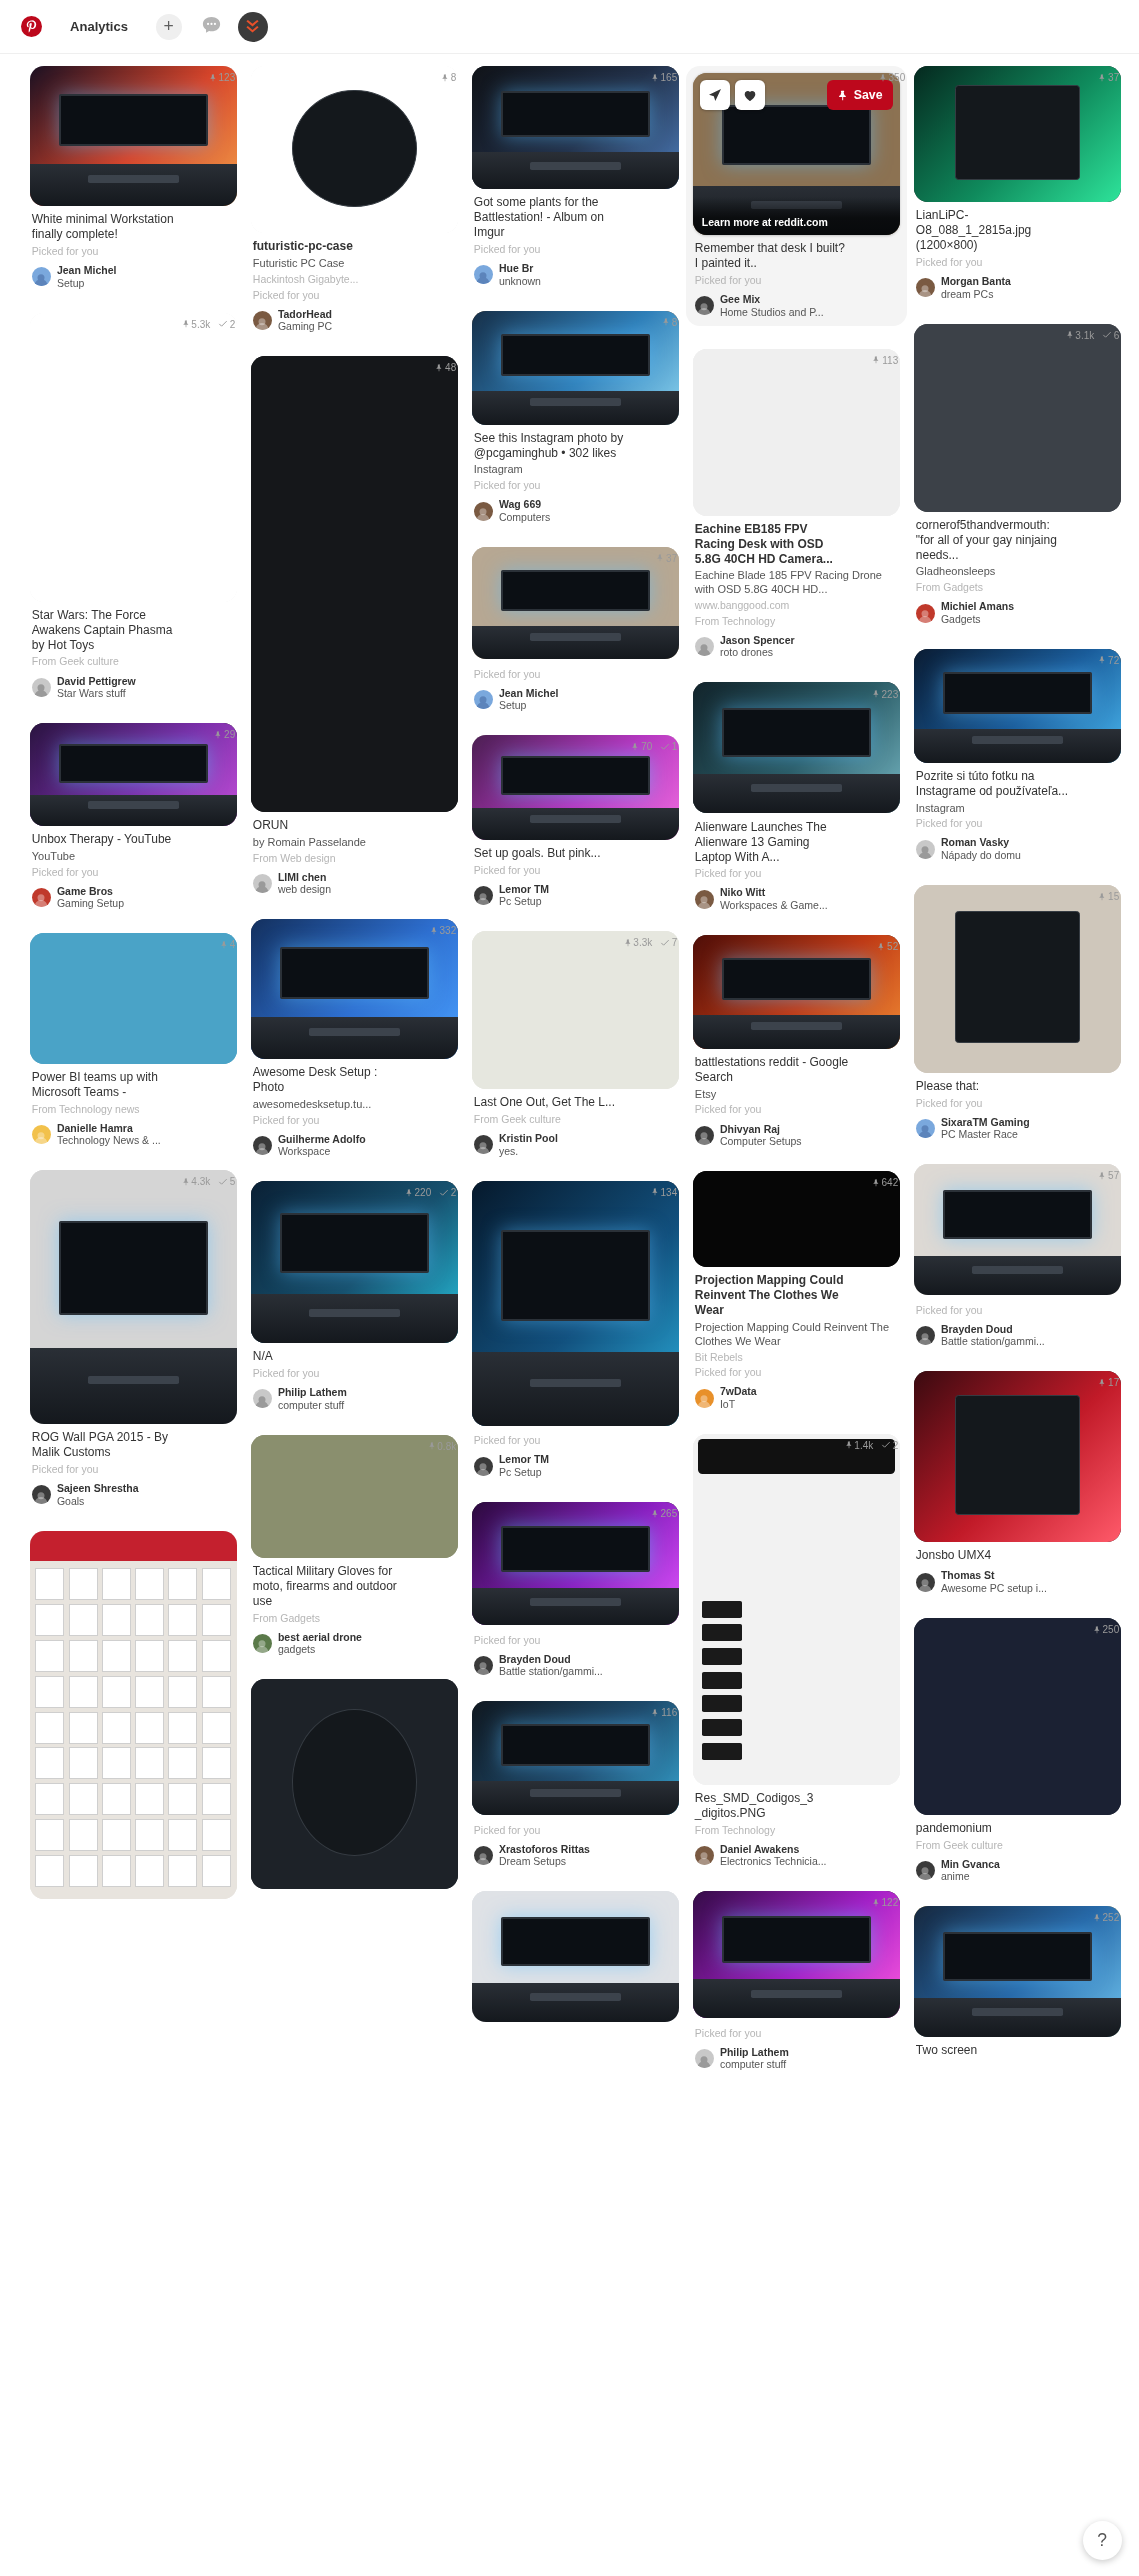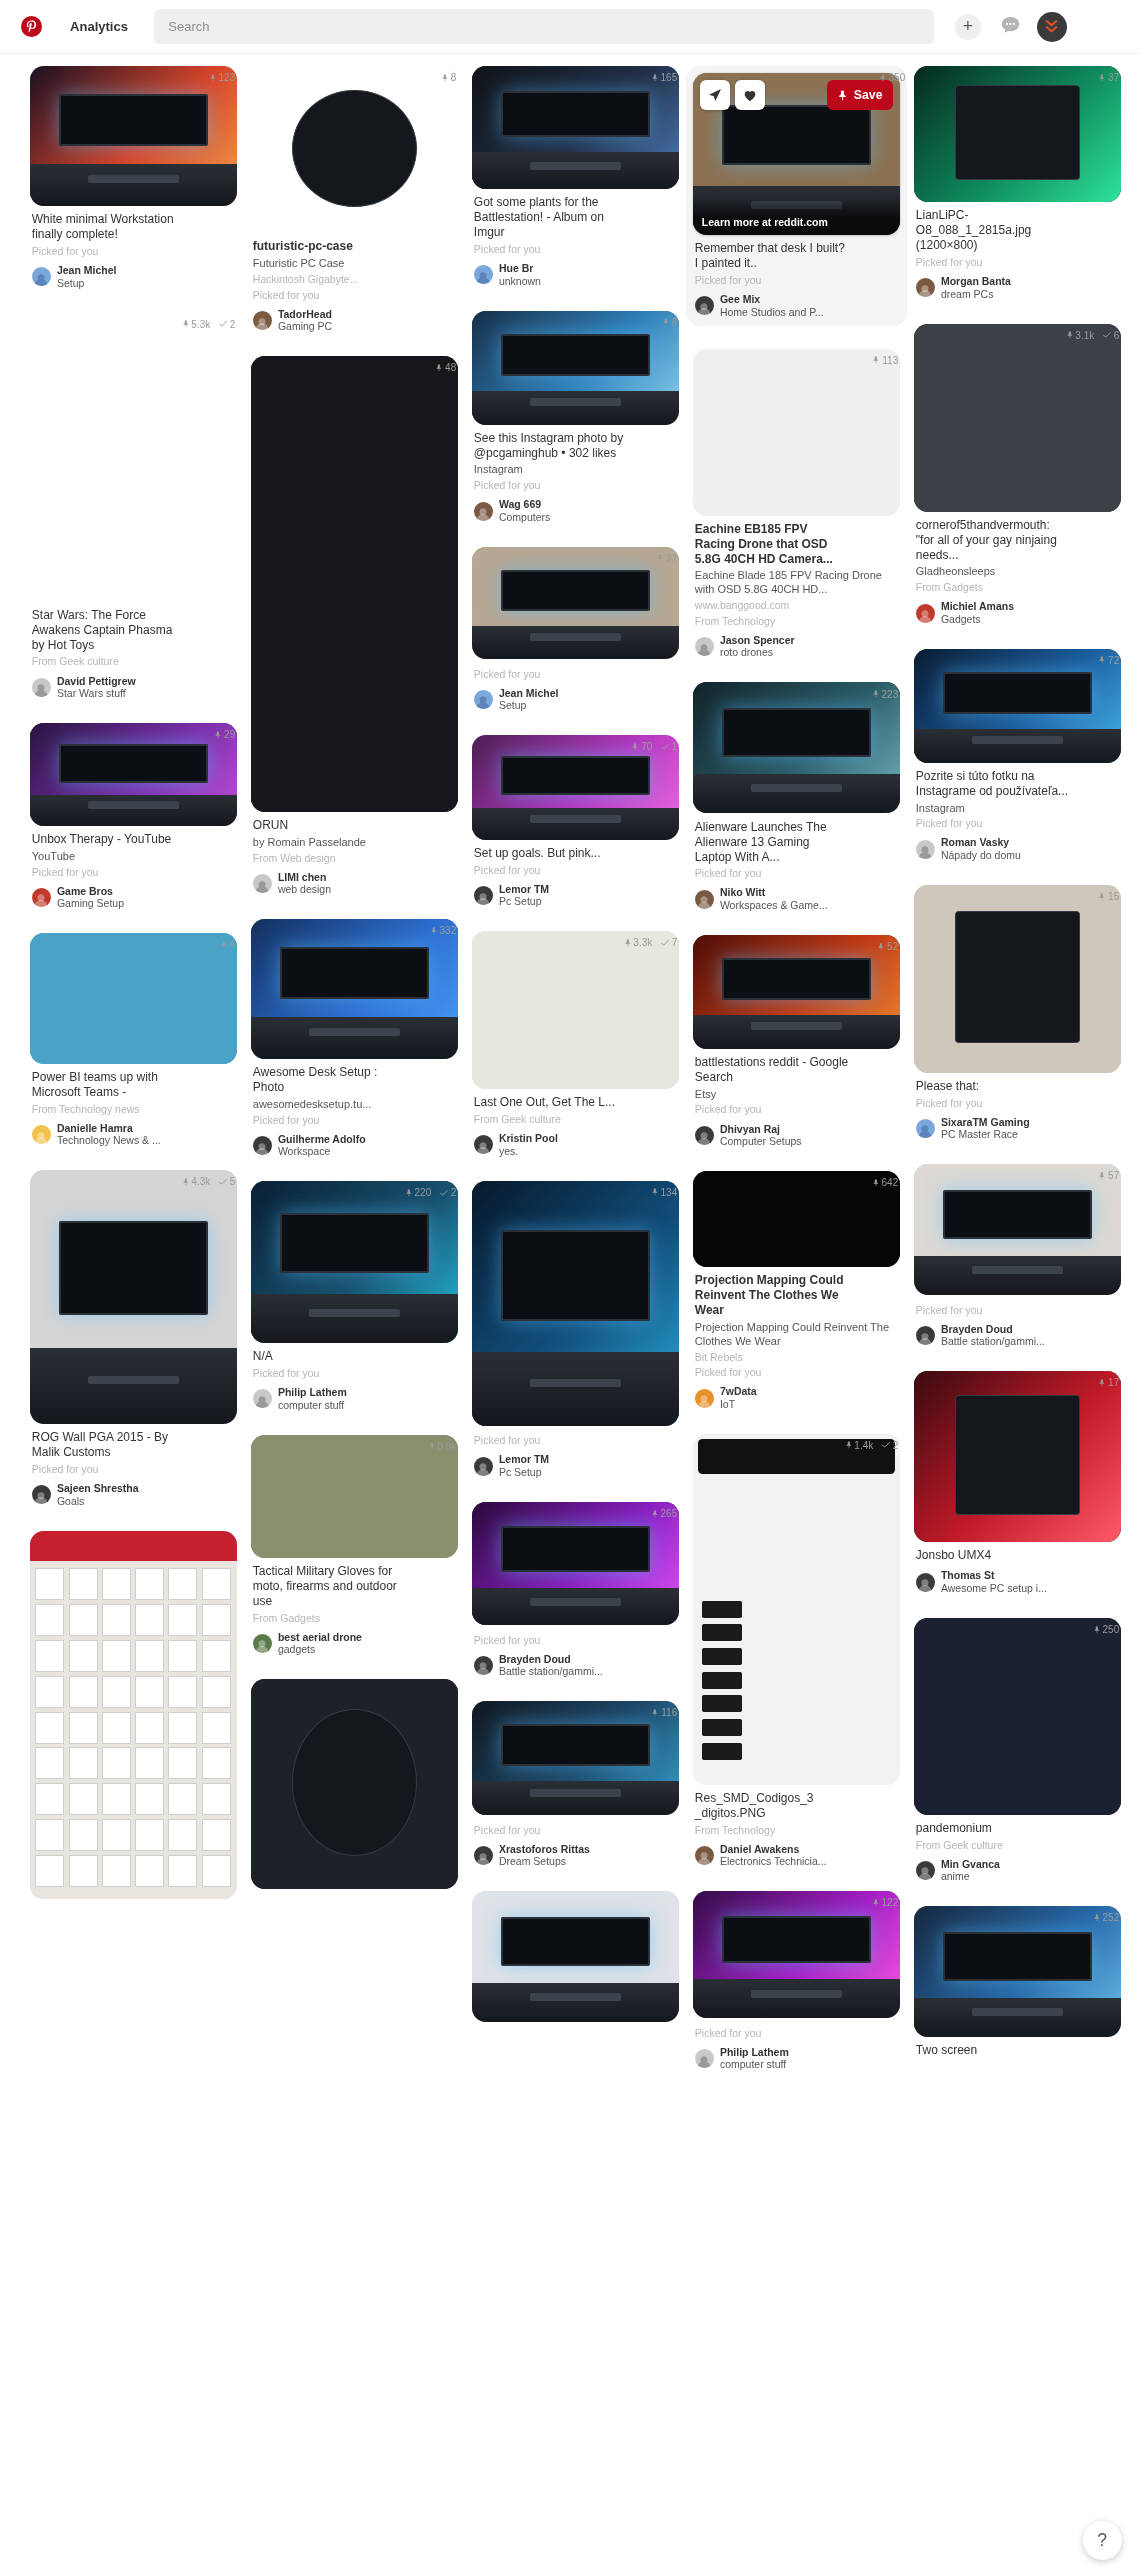--- a/index.html
+++ b/index.html
@@ -213,23 +213,20 @@
 <div class="header">
   <div class="logo-btn">
     <span>
       <svg class="pin-logo" viewBox="0 0 24 24">
           <circle cx="12" cy="12" r="12" fill="#bd081c"></circle>
           <path d="M12.5 5.2c-3.9 0-5.9 2.6-5.9 4.8 0 1.3.5 2.5 1.6 2.9.2.1.3 0 .4-.2l.15-.6c.05-.2.03-.27-.11-.45-.32-.38-.52-.87-.52-1.56 0-2 1.5-3.8 3.93-3.8 2.14 0 3.32 1.3 3.32 3.05 0 2.3-1.02 4.24-2.53 4.24-.83 0-1.46-.69-1.26-1.54.24-1.01.71-2.1.71-2.83 0-.65-.35-1.2-1.08-1.2-.86 0-1.55.89-1.55 2.08 0 .76.26 1.27.26 1.27s-.87 3.67-1.02 4.33c-.3 1.3-.05 2.9-.02 3.06.02.1.14.12.2.05.08-.1 1.1-1.37 1.45-2.63.1-.36.56-2.2.56-2.2.28.53 1.09.99 1.96.99 2.58 0 4.33-2.35 4.33-5.5 0-2.38-2.02-4.6-5.08-4.6z" fill="#fff"></path>
         </svg>
     </span>
   </div>
   <div class="nav-label">Analytics</div>
-  <div class="search-wrap">
-    <input class="search-input" type="text" placeholder="Search" style="">
-  </div>
   <div class="hdr-right">
     <button class="icon-btn">
       <span class="plus-circle">+</span>
     </button>
     <button class="icon-btn">
       <span>
         <svg width="23" height="23" viewBox="0 0 24 24">
             <path d="M12 3C6.8 3 3 6.3 3 10.4c0 2.4 1.3 4.5 3.3 5.9v3.3l3.1-1.8c.8.2 1.7.3 2.6.3 5.2 0 9-3.3 9-7.7S17.2 3 12 3z" fill="#b5b5b5"></path>
             <circle cx="8.4" cy="10.4" r="1.15" fill="#fff"></circle>
             <circle cx="12" cy="10.4" r="1.15" fill="#fff"></circle>
@@ -984,21 +981,21 @@
             </div>
           </div>
         </div>
         <div class="pin">
           <div class="pin-img">
             <div class="art" style="height: 167px; background: rgb(239, 239, 239);">
               <div class="wall" style="background: rgb(239, 239, 239);"></div>
             </div>
           </div>
           <div class="pin-meta">
-            <div class="pin-title bold">Eachine EB185 FPV Racing Drone that OSD 5.8G 40CH HD Camera...</div>
+            <div class="pin-title bold">Eachine EB185 FPV Racing Desk with OSD 5.8G 40CH HD Camera...</div>
             <div class="pin-desc">Eachine Blade 185 FPV Racing Drone with OSD 5.8G 40CH HD...</div>
             <div class="pin-sub">www.banggood.com</div>
             <div class="pin-sub">From Technology</div>
             <div class="pin-stats">
               <span class="stat">
                 <svg width="8" height="9.6" viewBox="0 0 24 24">
                   <path d="M9 2h6v2l-1 1 1.5 6 3 2v2H13v7h-2v-7H4.5v-2l3-2L9 5 8 4z" fill="#9a9a9a"></path>
                 </svg>
                 <span>113</span>
               </span>

